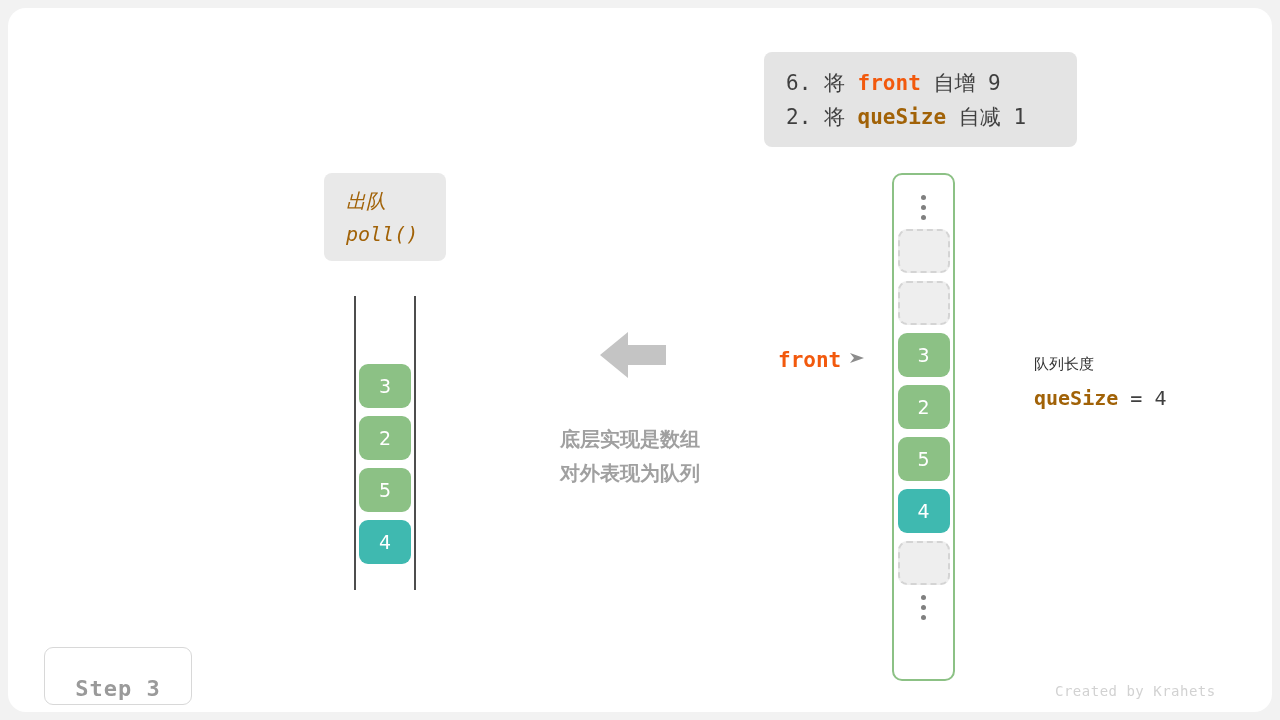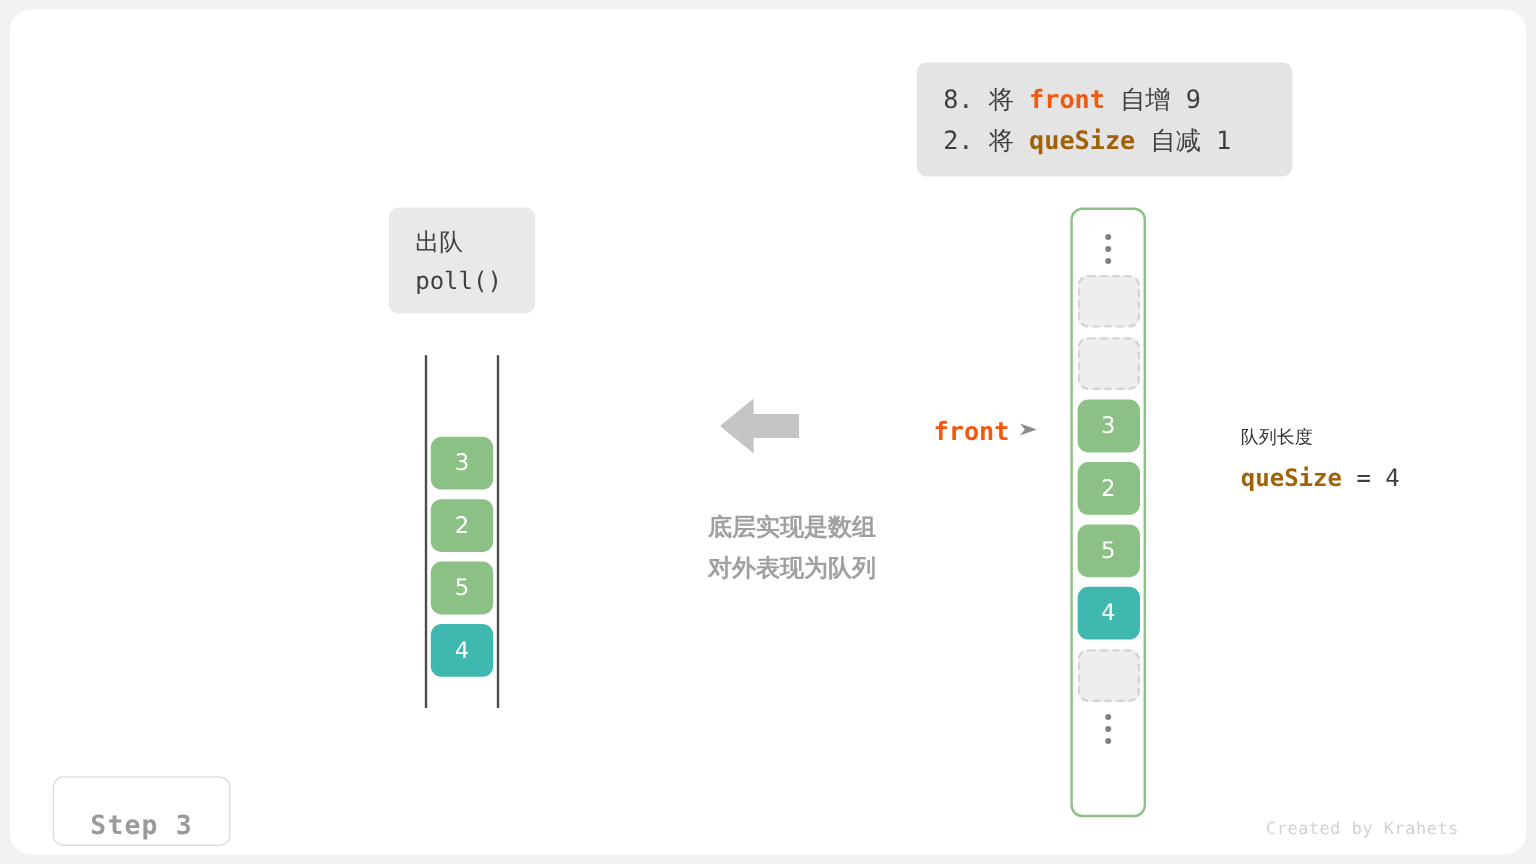--- a/index.html
+++ b/index.html
@@ -59,23 +59,24 @@
     width: 122px;
     height: 88px;
     background: #e9e9e9;
     border-radius: 8px;
     box-sizing: border-box;
     padding: 12px 0 0 22px;
   }
   .poll-line {
     font-family: "DejaVu Sans Mono", monospace;
     font-size: 20px;
-    color: #404040;
+    color: #a16207;
     line-height: 33px;
     white-space: pre;
+    font-style: italic;
   }
 
   
   #left-queue {
     position: absolute;
     left: 346px;
     top: 288px;
     width: 62px;
     height: 294px;
   }
@@ -122,24 +123,24 @@
     position: absolute;
     left: 592px;
     top: 322px;
     width: 66px;
     height: 50px;
   }
 
   
   #center-caption {
     position: absolute;
-    left: 526px;
+    left: 552px;
     top: 414px;
     width: 196px;
-    text-align: right;
+    text-align: left;
   }
   .caption-line {
     font-family: "DejaVu Sans", sans-serif;
     font-size: 20px;
     font-weight: bold;
     color: #a0a0a0;
     line-height: 34px;
     white-space: pre;
   }
 
@@ -251,21 +252,21 @@
     color: #d2d2d2;
     letter-spacing: 0.5px;
   }
 </style>
 </head>
 <body>
 
 <div id="canvas">
 
   <div id="instruction-box">
-    <div class="instr-line"><span>8. 将 </span><span class="tok-front">front</span><span> 自增 9</span></div>
+    <div class="instr-line"><span>6. 将 </span><span class="tok-front">front</span><span> 自增 9</span></div>
     <div class="instr-line"><span>2. 将 </span><span class="tok-quesize">queSize</span><span> 自减 1</span></div>
   </div>
 
   <div id="poll-label">
     <div class="poll-line">出队</div>
     <div class="poll-line">poll()</div>
   </div>
 
   <div id="left-queue">
     <div class="rail left"></div>

